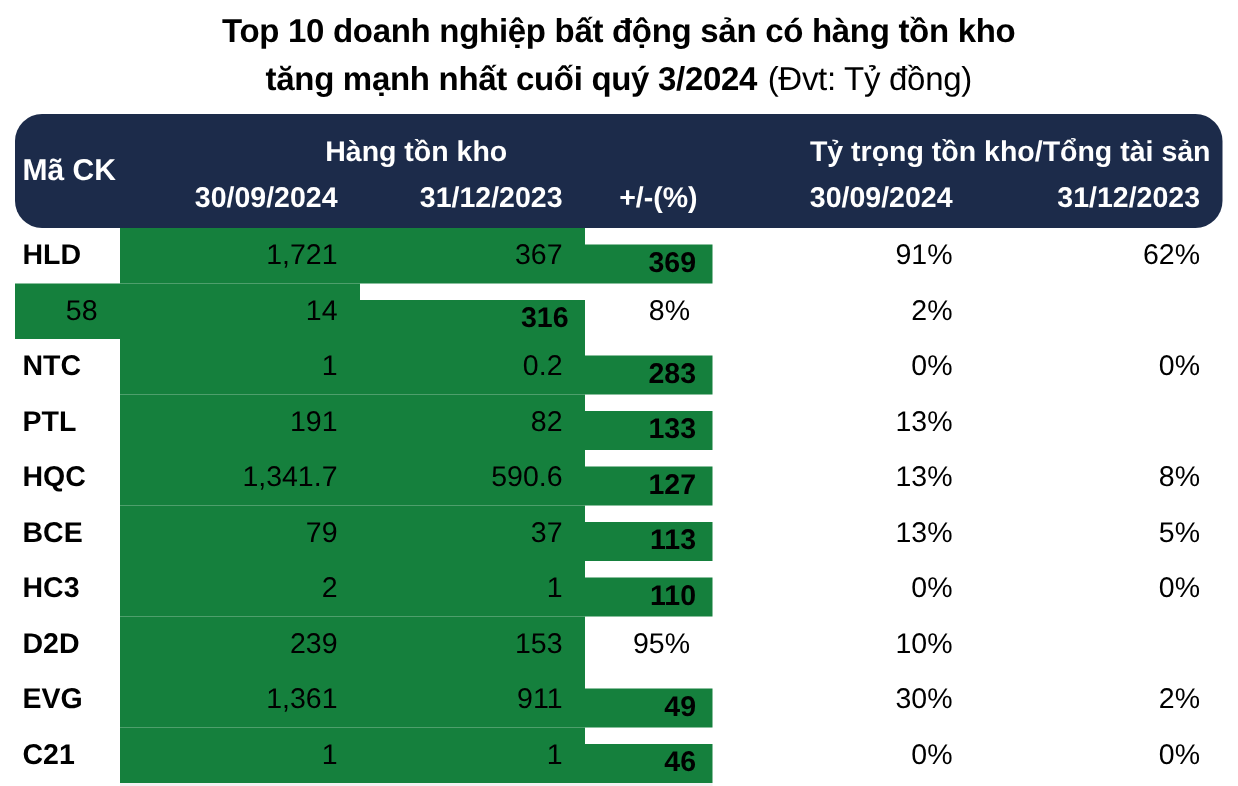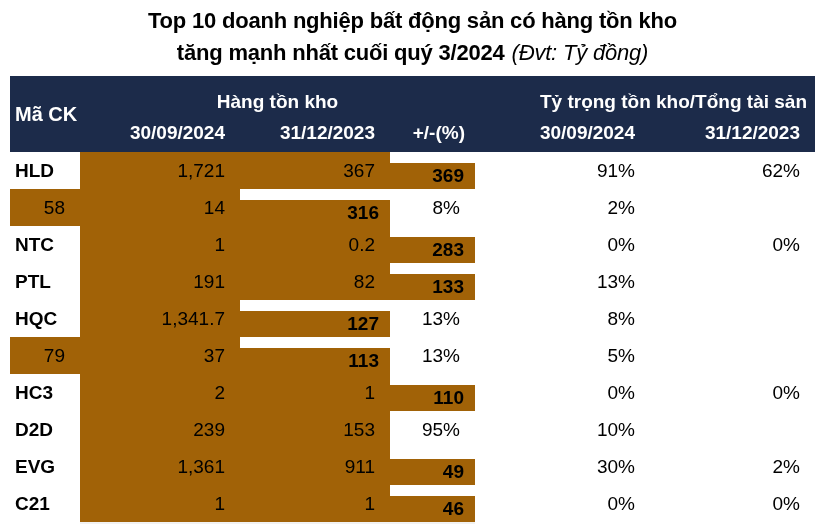--- a/index.html
+++ b/index.html
@@ -6,27 +6,27 @@
   body{
     width:825px;height:524px;overflow:hidden;position:relative;
     background:#ffffff;color:#000;
     font-family:"Liberation Sans","DejaVu Sans",sans-serif;
   }
   .title{
     position:absolute;top:5px;left:0;width:825px;
     text-align:center;font-weight:700;font-size:22px;line-height:32px;
     letter-spacing:-0.2px;color:#000;
   }
-  .title .note{font-weight:400;font-style:italic;margin-left:7px;}
+  .title .note{font-weight:400;margin-left:7px;}
   .tbl{position:absolute;left:10px;top:76px;width:805px;}
   .hdr{
     display:grid;
     grid-template-columns:70px 160px 150px 85px 175px 165px;
     grid-template-rows:38px 38px;
-    background:#1C2B4A;color:#fff;font-weight:700;font-size:19px;
+    background:#1C2B4A;color:#fff;font-weight:700;font-size:19px;border-radius:18px;
   }
   .hdr .corner{
     grid-row:1/3;grid-column:1;display:flex;align-items:center;
     padding-left:5px;font-size:20px;
   }
   .hdr .grp1{grid-column:2/5;grid-row:1;display:flex;align-items:flex-end;justify-content:center;padding-bottom:1px;}
   .hdr .grp2{grid-column:5/7;grid-row:1;display:flex;align-items:flex-end;justify-content:flex-end;padding-right:8px;padding-bottom:1px;}
   .hdr .sub{grid-row:2;display:flex;align-items:center;justify-content:flex-end;padding-right:15px;}
   .hdr .sub.s1{grid-column:2;}
   .hdr .sub.s2{grid-column:3;}
@@ -34,21 +34,21 @@
   .hdr .sub.s4{grid-column:5;}
   .hdr .sub.s5{grid-column:6;}
   .row{
     display:grid;
     grid-template-columns:70px 160px 150px 85px 175px 165px;
     height:37px;font-size:19px;
   }
   .cell{display:flex;align-items:center;text-align:right;}
   .cell.code{font-weight:700;padding-left:5px;}
   .cell.num{justify-content:flex-end;padding-right:15px;}
-  .cell.stripe{background:#a16207;}
+  .cell.stripe{background:#15803d;}
   .cell.chg{font-weight:700;padding-right:11px;margin-top:11px;}
   .strip-bottom{position:absolute;left:80px;top:522px;width:395px;height:2px;background:#F2F2F2;}
 </style>
 </head>
 <body>
 
 <div class="title">
   <div>Top 10 doanh nghiệp bất động sản có hàng tồn kho</div>
   <div><span>tăng mạnh nhất cuối quý 3/2024</span><span class="note">(Đvt: Tỷ đồng)</span></div>
 </div>
@@ -91,25 +91,27 @@
   <div class="row">
     <div class="cell code">PTL</div>
     <div class="cell num stripe">191</div>
     <div class="cell num stripe">82</div>
     <div class="cell num stripe chg">133</div>
     <div class="cell num">13%</div>
   </div>
   <div class="row">
     <div class="cell code">HQC</div>
     <div class="cell num stripe">1,341.7</div>
+    <div class="cell num stripe">590.6</div>
     <div class="cell num stripe chg">127</div>
     <div class="cell num">13%</div>
     <div class="cell num">8%</div>
   </div>
   <div class="row">
+    <div class="cell code">BCE</div>
     <div class="cell num stripe">79</div>
     <div class="cell num stripe">37</div>
     <div class="cell num stripe chg">113</div>
     <div class="cell num">13%</div>
     <div class="cell num">5%</div>
   </div>
   <div class="row">
     <div class="cell code">HC3</div>
     <div class="cell num stripe">2</div>
     <div class="cell num stripe">1</div>

